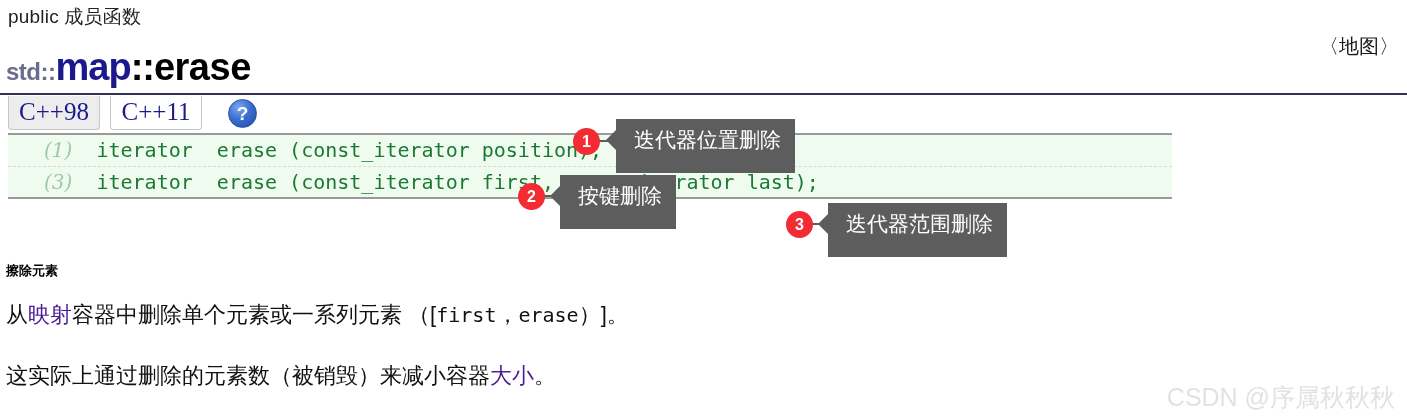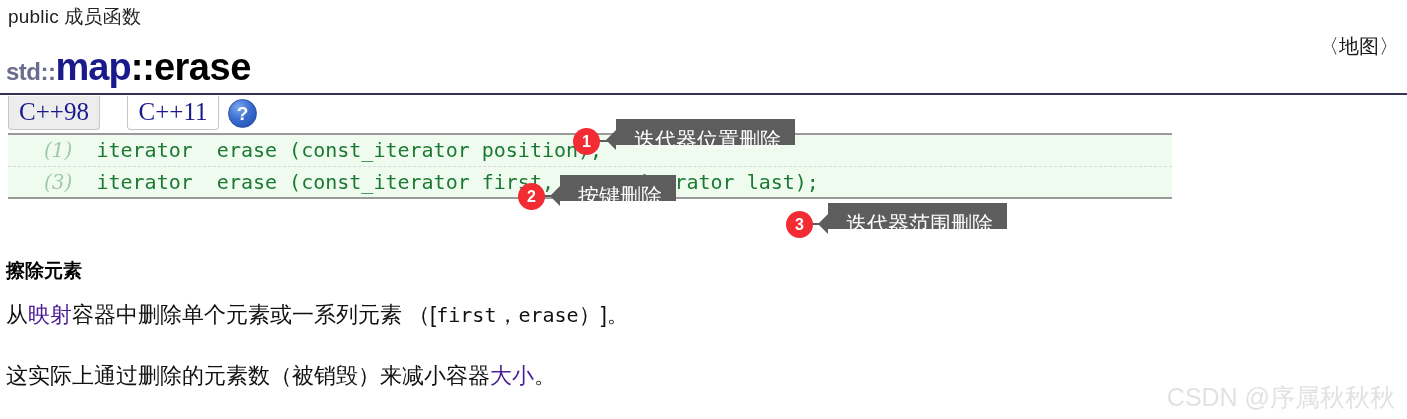--- a/index.html
+++ b/index.html
@@ -107,21 +107,20 @@
   }
   .tab-98 {
     left: 0;
     width: 92px;
     background: #ededed;
   }
   .tab-11 {
     left: 102px;
     width: 92px;
     background: #ffffff;
-    margin-left: 17px;
   }
   .help-icon {
     position: absolute;
     left: 220px;
     top: 3px;
     width: 29px;
     height: 29px;
     border-radius: 50%;
     background: radial-gradient(circle at 35% 28%, #7aa8ee 0%, #3c6fd0 45%, #1d47a8 100%);
     border: 1px solid #2a53a8;
@@ -174,21 +173,21 @@
     color: #ffffff;
     font-size: 16px;
     font-weight: bold;
     line-height: 27px;
     text-align: center;
     font-family: "Liberation Sans", sans-serif;
     z-index: 6;
   }
   .tip {
     position: absolute;
-    height: 26px;
+    height: 54px;
     background: #5d5d5d;
     color: #ffffff;
     font-size: 21px;
     line-height: 42px;
     padding: 0 14px 0 18px;
     white-space: nowrap;
     box-sizing: border-box;
     z-index: 5;
   }
   .tip::before {
@@ -219,21 +218,21 @@
 
   .badge-3 { left: 786px; top: 211px; }
   .tip-3   { left: 828px; top: 203px; }
   .conn-3  { left: 811px; top: 223px; width: 22px; }
 
   
   .section-head {
     position: absolute;
     left: 6px;
     top: 258px;
-    font-size: 19px;
+    font-size: 13px;
     font-weight: bold;
     line-height: 26px;
     color: #000000;
   }
   .para {
     position: absolute;
     left: 6px;
     font-size: 22px;
     line-height: 30px;
     color: #111111;

